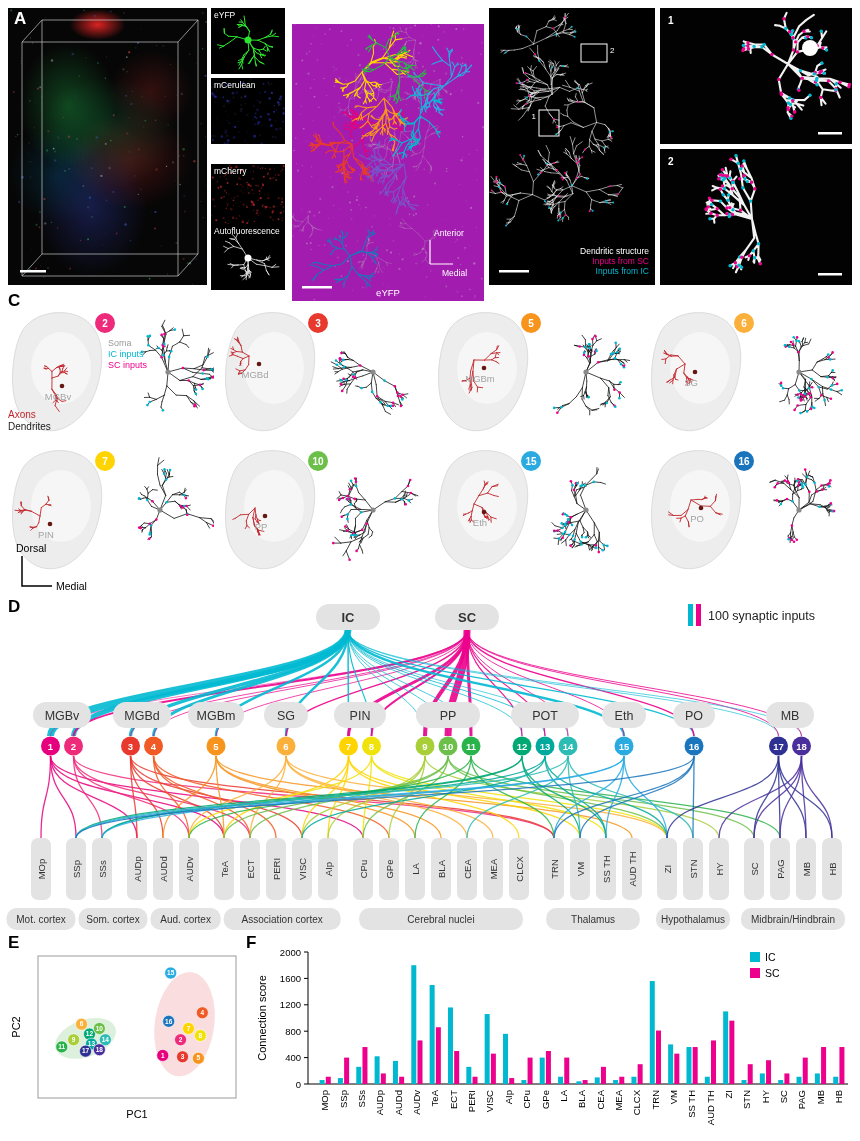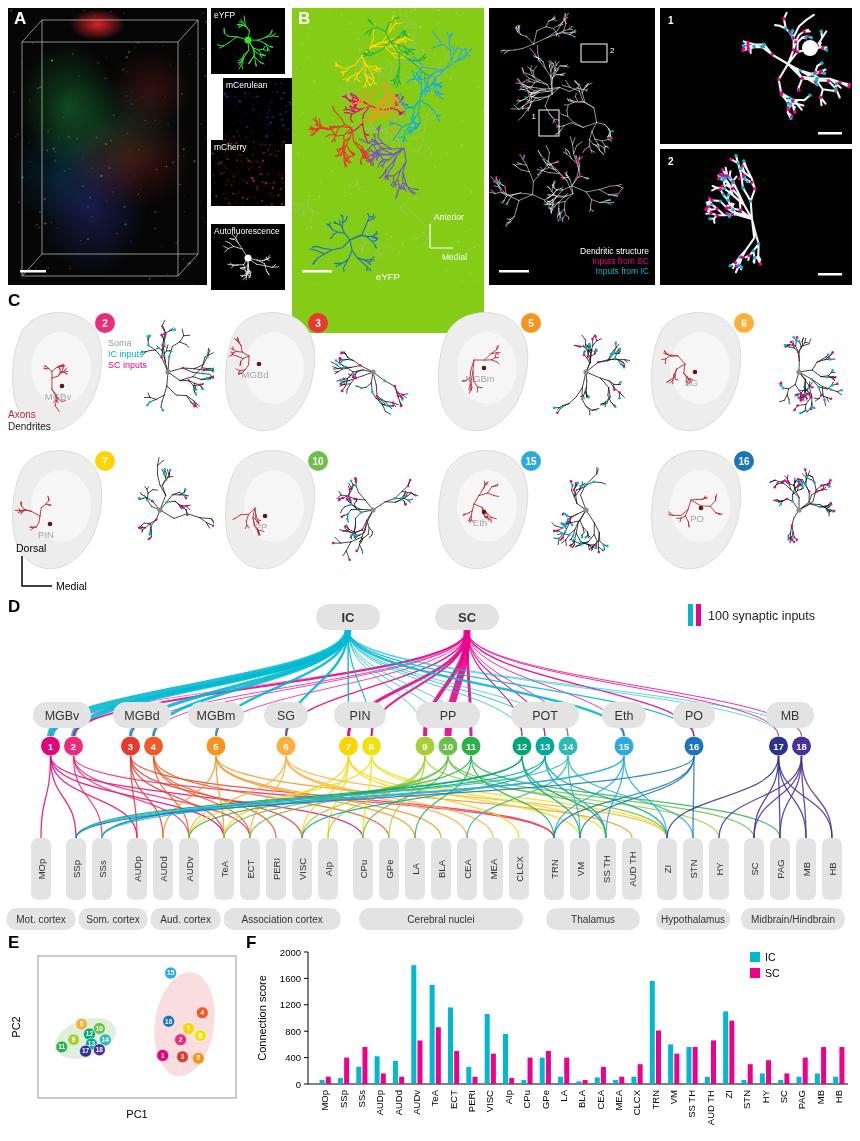--- a/index.html
+++ b/index.html
@@ -14,21 +14,21 @@
       radial-gradient(70px 90px at 30% 35%, rgba(40,220,90,.28), transparent 70%),
       radial-gradient(90px 70px at 62% 55%, rgba(255,50,50,.22), transparent 70%),
       radial-gradient(80px 100px at 42% 72%, rgba(70,90,255,.26), transparent 70%),
       radial-gradient(60px 60px at 72% 30%, rgba(255,60,60,.18), transparent 70%),
       radial-gradient(100px 80px at 50% 45%, rgba(30,230,120,.16), transparent 70%),
       radial-gradient(70px 70px at 25% 60%, rgba(0,180,255,.15), transparent 70%),
       #060606;}
   #pA-strips{position:absolute;left:211px;top:8px;width:74px;height:277px}
   .strip{position:absolute;left:0;width:74px;height:66px;background:#000;overflow:hidden}
   .chlabel{position:absolute;top:2px;left:3px;font-size:8.5px;color:#fff;z-index:2}
-  #pB1{left:292px;top:8px;width:192px;height:325px;background:#84cc16}
+  #pB1{left:292px;top:24px;width:192px;height:277px;background:#a21caf}
   #pB2{left:489px;top:8px;width:166px;height:277px;background:#000}
   #pB3a{left:660px;top:8px;width:192px;height:136px;background:#020202}
   #pB3b{left:660px;top:149px;width:192px;height:136px;background:#020202}
   #pC{position:absolute;left:0;top:304px;width:860px;height:290px}
   #pD{position:absolute;left:0;top:596px;width:860px;height:338px}
   #pE{position:absolute;left:8px;top:950px;width:238px;height:188px}
   #pF{position:absolute;left:252px;top:942px;width:606px;height:198px}
   .ccell,.caxis{position:absolute}
   svg text{user-select:none}
 </style>
@@ -195,21 +195,21 @@
         <circle cx="118.8" cy="49.1" r="0.86" fill="#ffffff" opacity="0.42"></circle>
         <circle cx="175.6" cy="250.9" r="0.98" fill="#ff5555" opacity="0.29"></circle>
         <path d="M 14 34 L 170 34 L 170 268 L 14 268 Z M 34 12 L 190 12 L 190 246 L 34 246 Z M 14 34 L 34 12 M 170 34 L 190 12 M 170 268 L 190 246 M 14 268 L 34 246" stroke="#cfcfcf" stroke-width="0.8" fill="none" opacity="0.85"></path>
         <rect x="12" y="262" width="26" height="2.5" fill="#fff"></rect>
       </svg></div>
   <div id="pA-strips">
       <div class="strip" style="top: 0px;"><svg width="74" height="66" viewBox="0 0 74 66">
           <path d="M37.0 32.0L37.8 42.2M37.8 42.2L33.0 49.3M33.0 49.3L29.9 53.9M29.9 53.9L26.9 54.7M29.9 53.9L27.9 57.2M33.0 49.3L30.7 56.2M30.7 56.2L28.0 61.0M30.7 56.2L31.7 61.0M37.8 42.2L32.9 46.7M32.9 46.7L30.9 51.1M30.9 51.1L27.5 52.6M30.9 51.1L32.0 55.2M37.0 32.0L46.9 32.2M46.9 32.2L54.1 29.5M54.1 29.5L59.5 26.2M59.5 26.2L61.2 23.0M59.5 26.2L61.1 22.0M54.1 29.5L61.1 27.9M61.1 27.9L67.5 28.7M61.1 27.9L64.7 25.2M46.9 32.2L54.1 35.5M54.1 35.5L56.6 39.7M56.6 39.7L56.3 43.2M56.6 39.7L58.3 43.2M54.1 35.5L58.3 38.3M58.3 38.3L61.6 38.7M58.3 38.3L61.4 39.4M37.0 32.0L41.6 39.8M41.6 39.8L45.5 44.8M45.5 44.8L49.1 46.6M49.1 46.6L50.7 50.0M49.1 46.6L52.4 46.2M41.6 39.8L47.9 42.0M47.9 42.0L52.2 41.2M52.2 41.2L55.1 42.9M52.2 41.2L54.1 38.4M47.9 42.0L50.6 46.8M50.6 46.8L53.6 48.0M50.6 46.8L54.7 47.3M37.0 32.0L42.4 40.1M42.4 40.1L43.7 48.8M43.7 48.8L44.4 54.5M44.4 54.5L45.6 57.7M44.4 54.5L45.1 58.2M43.7 48.8L48.3 53.6M48.3 53.6L52.0 55.5M48.3 53.6L53.1 56.0M42.4 40.1L43.3 47.3M43.3 47.3L40.1 51.9M40.1 51.9L38.5 55.4M43.3 47.3L40.4 51.7M40.4 51.7L37.2 55.7M40.4 51.7L38.2 55.1M37.0 32.0L38.5 23.2M38.5 23.2L35.4 18.4M35.4 18.4L31.1 17.5M31.1 17.5L27.6 19.3M31.1 17.5L28.7 19.1M35.4 18.4L30.6 16.5M30.6 16.5L27.4 17.4M30.6 16.5L26.1 16.5M38.5 23.2L34.3 17.4M34.3 17.4L33.6 11.5M33.6 11.5L33.1 8.0M34.3 17.4L31.4 14.2M31.4 14.2L29.8 11.7M31.4 14.2L28.1 14.0M37.0 32.0L26.0 28.8M26.0 28.8L17.3 28.2M17.3 28.2L13.4 25.2M13.4 25.2L13.3 20.8M13.4 25.2L13.0 20.6M26.0 28.8L18.1 34.5M18.1 34.5L12.5 38.1M12.5 38.1L6.4 36.8M12.5 38.1L8.4 40.1" stroke="#2ee52e" stroke-width="1" fill="none" stroke-linecap="round" opacity="1"></path>
           <circle cx="37" cy="32" r="3.5" fill="#2ee52e"></circle>
         </svg><span class="chlabel">eYFP</span></div>
-      <div class="strip" style="top: 70px; margin-left: 12px;"><svg width="74" height="66" viewBox="0 0 74 66">
+      <div class="strip" style="top: 70px;"><svg width="74" height="66" viewBox="0 0 74 66">
           <circle cx="17.7" cy="6.3" r="1.58" fill="#3a46ff" opacity="0.29"></circle>
           <circle cx="26.0" cy="14.7" r="1.46" fill="#3a46ff" opacity="0.15"></circle>
           <circle cx="65.1" cy="59.5" r="0.89" fill="#3a46ff" opacity="0.13"></circle>
           <circle cx="52.5" cy="5.7" r="0.94" fill="#3a46ff" opacity="0.41"></circle>
           <circle cx="55.1" cy="40.1" r="0.92" fill="#223" opacity="0.13"></circle>
           <circle cx="17.9" cy="24.9" r="1.02" fill="#223" opacity="0.44"></circle>
           <circle cx="46.7" cy="27.6" r="0.45" fill="#223" opacity="0.38"></circle>
           <circle cx="68.8" cy="21.0" r="1.08" fill="#3a46ff" opacity="0.54"></circle>
           <circle cx="60.5" cy="6.1" r="1.16" fill="#223" opacity="0.36"></circle>
           <circle cx="11.6" cy="44.1" r="0.53" fill="#223" opacity="0.45"></circle>
@@ -327,21 +327,21 @@
           <circle cx="12.3" cy="19.3" r="0.80" fill="#3a46ff" opacity="0.56"></circle>
           <circle cx="24.1" cy="49.0" r="1.27" fill="#3a46ff" opacity="0.40"></circle>
           <circle cx="19.4" cy="23.5" r="1.35" fill="#223" opacity="0.15"></circle>
           <circle cx="51.0" cy="47.5" r="1.48" fill="#223" opacity="0.16"></circle>
           <circle cx="46.5" cy="31.9" r="1.30" fill="#3a46ff" opacity="0.25"></circle>
           <circle cx="30.5" cy="31.1" r="1.26" fill="#223" opacity="0.57"></circle>
           <circle cx="27.7" cy="54.0" r="1.05" fill="#223" opacity="0.37"></circle>
           <circle cx="14.9" cy="52.2" r="1.51" fill="#223" opacity="0.28"></circle>
           <circle cx="31.8" cy="5.4" r="1.10" fill="#3a46ff" opacity="0.47"></circle>
         </svg><span class="chlabel">mCerulean</span></div>
-      <div class="strip" style="top: 132px;"><svg width="74" height="66" viewBox="0 0 74 66">
+      <div class="strip" style="top: 156px;"><svg width="74" height="66" viewBox="0 0 74 66">
           <circle cx="17.8" cy="30.2" r="1.05" fill="#e03030" opacity="0.13"></circle>
           <circle cx="25.3" cy="62.5" r="0.90" fill="#e03030" opacity="0.30"></circle>
           <circle cx="51.4" cy="42.2" r="0.68" fill="#e03030" opacity="0.68"></circle>
           <circle cx="42.5" cy="46.1" r="0.86" fill="#e03030" opacity="0.20"></circle>
           <circle cx="37.7" cy="56.7" r="0.50" fill="#e03030" opacity="0.42"></circle>
           <circle cx="0.7" cy="51.1" r="0.93" fill="#e03030" opacity="0.20"></circle>
           <circle cx="72.7" cy="2.6" r="1.20" fill="#e03030" opacity="0.19"></circle>
           <circle cx="46.0" cy="49.2" r="1.17" fill="#e03030" opacity="0.38"></circle>
           <circle cx="55.3" cy="42.9" r="1.18" fill="#e03030" opacity="0.66"></circle>
           <circle cx="11.3" cy="16.9" r="0.47" fill="#e03030" opacity="0.17"></circle>

